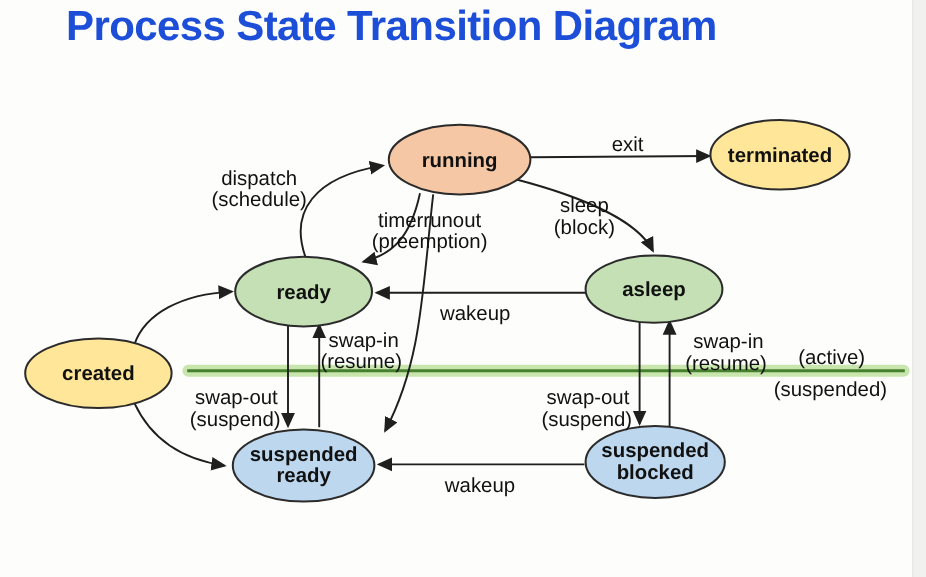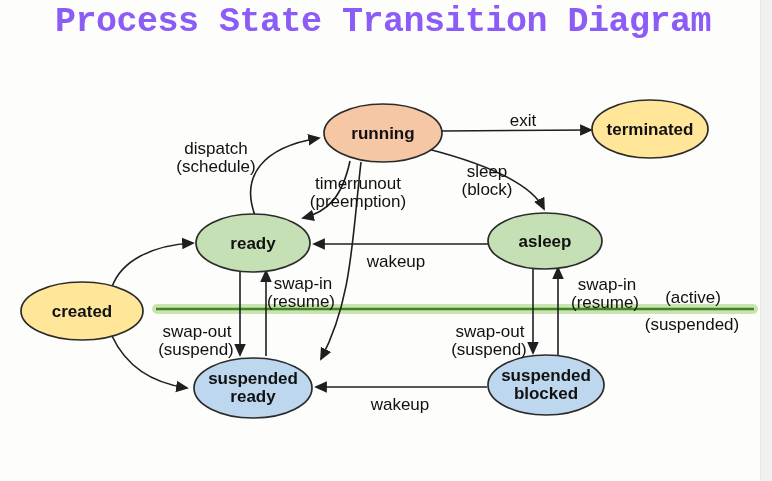--- a/index.html
+++ b/index.html
@@ -8,22 +8,21 @@
     background:#FDFDFC;
     font-family:"Liberation Sans", sans-serif;
   }
   .right-strip{
     position:absolute;top:0;right:0;width:11px;height:481px;
     background:#F1F1EF;border-left:1px solid #E7E7E5;
   }
   .title{
     position:absolute;left:55px;top:2px;width:700px;
     font-size:35px;font-weight:bold;letter-spacing:-0.5px;
-    color:#8b5cf6;
-    font-family:Liberation Mono, monospace;
+    color:#1d4ed8;
   }
   svg{position:absolute;left:0;top:0;}
   .edge{fill:none;stroke:#1F1F1F;stroke-width:1.6px;}
   .node{stroke:#2B2B2B;stroke-width:1.7px;}
   .node-label{font-size:17px;font-weight:bold;fill:#111;text-anchor:middle;}
   .edge-label{font-size:17px;fill:#111;text-anchor:middle;}
 </style>
 </head>
 <body>
 

